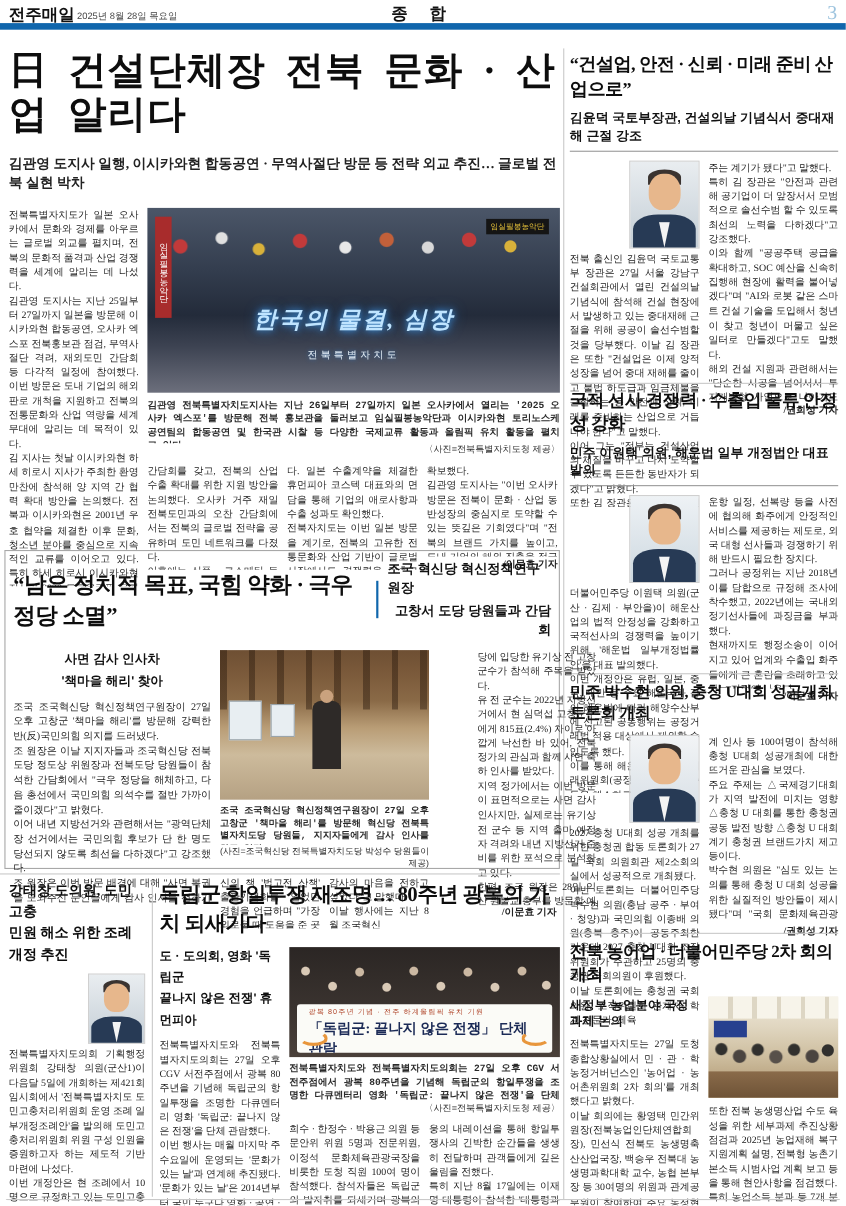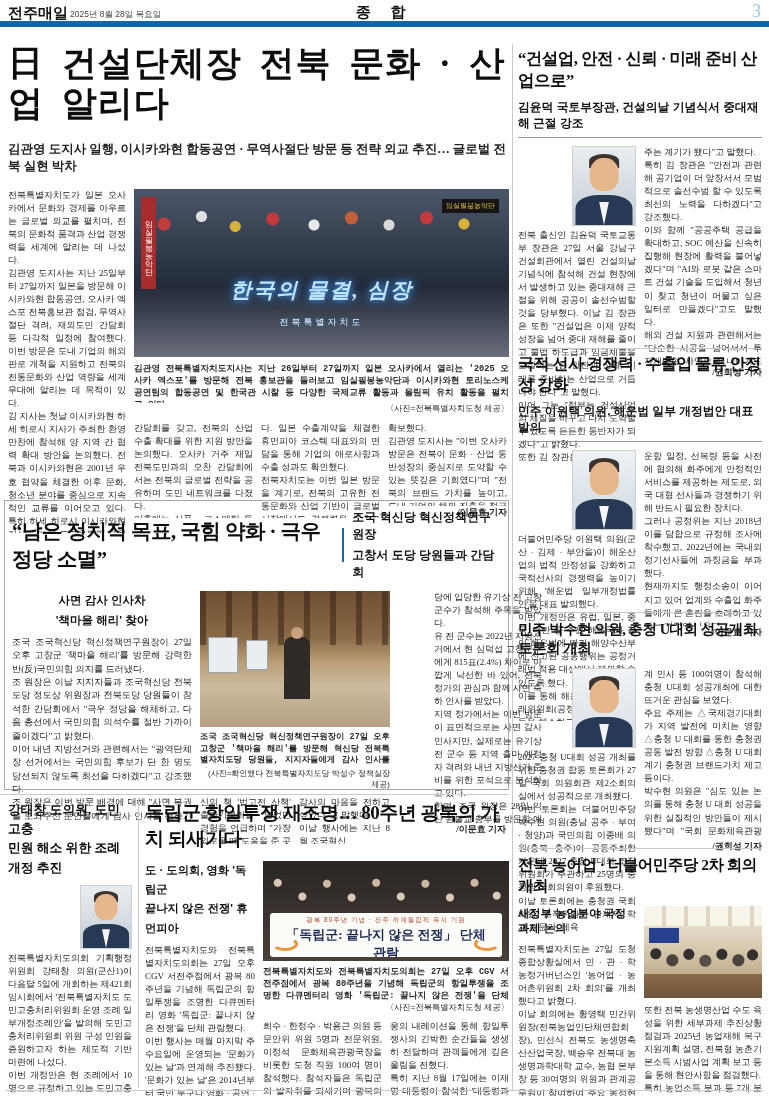--- a/index.html
+++ b/index.html
@@ -75,21 +75,21 @@
       radial-gradient(circle at 16% 60%, #d9c9b6 0 3.5px, transparent 4.5px),
       radial-gradient(circle at 26% 32%, #cbb8a2 0 3.5px, transparent 4.5px),
       radial-gradient(circle at 36% 62%, #d9c9b6 0 3.5px, transparent 4.5px),
       radial-gradient(circle at 46% 30%, #cbb8a2 0 3.5px, transparent 4.5px),
       radial-gradient(circle at 56% 60%, #d9c9b6 0 3.5px, transparent 4.5px),
       radial-gradient(circle at 66% 32%, #cbb8a2 0 3.5px, transparent 4.5px),
       radial-gradient(circle at 76% 62%, #d9c9b6 0 3.5px, transparent 4.5px),
       radial-gradient(circle at 86% 30%, #cbb8a2 0 3.5px, transparent 4.5px),
       radial-gradient(circle at 95% 58%, #d9c9b6 0 3.5px, transparent 4.5px);
   }
-  .cine-banner { position:absolute; left:3%; bottom:4%; width:94%; height:44%; background:#fbfbf7; border-radius:3px; padding:3px 10px; text-align:center; overflow:hidden; }
+  .cine-banner { position:absolute; left:3%; bottom:4%; width:94%; height:44%; background:#fbfbf7; border-radius:3px; padding:3px 10px; overflow:hidden; }
   .cb-top { font-family:"Liberation Sans",sans-serif; font-size:6.5px; color:#b0452a; letter-spacing:1px; }
   .cb-main { font-family:"Liberation Serif",serif; font-weight:bold; font-size:13px; color:#1b2a56; margin-top:1px; }
   .cb-wave { position:absolute; bottom:6px; width:26px; height:14px; border:3px solid #e8963c; border-radius:50%; border-top-color:transparent; border-left-color:transparent; }
   
   .meetphoto { position:relative; overflow:hidden; background:linear-gradient(#efe9db 0%, #e0d6c0 30%, #cdbd9e 60%, #a98f68 100%); }
   .mp-ceiling { position:absolute; left:0; top:0; width:100%; height:22%;
     background:repeating-linear-gradient(90deg, #f7f4ea 0 18px, #ddd6c4 18px 22px); }
   .mp-screen { position:absolute; left:4%; top:24%; width:26%; height:16%; background:#27408f; }
   .mp-people { position:absolute; left:0; top:40%; width:100%; height:30%;
     background:
@@ -254,42 +254,42 @@
       </div>
     </div>
   </div>
 
   <div class="abs midbox" style="left:4px; top:500px; width:505px; height:290px; padding:8px 7px;">
     <div class="flexrow" style="align-items:center;">
       <div class="hl" style="width:352px; font-size:20.5px; letter-spacing:-0.5px;">“남은 정치적 목표, 국힘 약화 · 극우 정당 소멸”</div>
       <div class="accentbar" style="width:3px; height:34px; margin:0 8px;"></div>
       <div>
         <div class="subhead-g" style="font-size:12px;">조국 혁신당 혁신정책연구원장</div>
-        <div class="subhead-g" style="font-size:12px; margin-top:4px;">고창서 도당 당원들과 간담회</div>
+        <div class="subhead-g" style="font-size:12px; margin-top:4px;text-align:right;">고창서 도당 당원들과 간담회</div>
       </div>
     </div>
     <div class="flexrow" style="margin-top:10px; gap:8px;">
       <div style="width:180px;">
         <div class="minihead">사면 감사 인사차</div>
         <div class="minihead" style="margin-bottom:6px;">'책마을 해리' 찾아</div>
         <div class="col" style="width:180px; height:186px; font-size:9.2px;">조국 조국혁신당 혁신정책연구원장이 27일 오후 고창군 '책마을 해리'를 방문해 강력한 반(反)국민의힘 의지를 드러냈다.
 조 원장은 이날 지지자들과 조국혁신당 전북도당 정도상 위원장과 전북도당 당원들이 참석한 간담회에서 "극우 정당을 해체하고, 다음 총선에서 국민의힘 의석수를 절반 가까이 줄이겠다"고 밝혔다.
 이어 내년 지방선거와 관련해서는 "광역단체장 선거에서는 국민의힘 후보가 단 한 명도 당선되지 않도록 최선을 다하겠다"고 강조했다.
 조 원장은 이번 방문 배경에 대해 "사면 복권을 도와주신 문인들에게 감사 인사를 전하기 위해 전북을 찾았다"고 설명했다.
 그는 2023년 6월 30일 이곳에서 자</div>
       </div>
       <div style="width:190px;">
         <div class="bookphoto" style="width:190px; height:136px;">
           <div class="bp-beams"></div>
           <div class="bp-window" style="left:4%; top:34%; width:16%; height:26%;"></div>
           <div class="bp-window" style="left:24%; top:36%; width:12%; height:22%;"></div>
           <div class="bp-person"></div>
         </div>
         <div class="caption" style="margin-top:5px; height:36px; font-size:8.4px;">조국 조국혁신당 혁신정책연구원장이 27일 오후 고창군 '책마을 해리'를 방문해 혁신당 전북특별자치도당 당원들, 지지자들에게 감사 인사를 하고 있다.</div>
-        <div class="capcredit" style="font-size:8px;">(사진=확인했다 전북특별자치도당 박성수 정책실장 제공)</div>
+        <div class="capcredit" style="font-size:8px;">(사진=조국혁신당 전북특별자치도당 박성수 당원들이 제공)</div>
         <div class="flexrow" style="margin-top:6px; gap:8px;">
           <div class="col" style="width:91px; height:48px;">신의 책 '법고전 산책' 출판기념회를 열었던 경험을 언급하며 "가장 외로울 때 도움을 준 곳이라 특별히</div>
           <div class="col" style="width:91px; height:48px;">감사의 마음을 전하고 싶었다"고 말했다.
 이날 행사에는 지난 8월 조국혁신</div>
         </div>
       </div>
       <div style="width:108px;">
         <div class="col" style="width:108px; height:232px;margin-left:36px;">당에 입당한 유기상 전 고창군수가 참석해 주목을 받았다.
 유 전 군수는 2022년 지방선거에서 현 심덕섭 고창군수에게 815표(2.4%) 차이로 아깝게 낙선한 바 있어, 전북 정가의 관심과 함께 사면 축하 인사를 받았다.
 지역 정가에서는 이번 방문이 표면적으로는 사면 감사 인사지만, 실제로는 유기상 전 군수 등 지역 출마 예정자 격려와 내년 지방선거 준비를 위한 포석으로 분석하고 있다.

